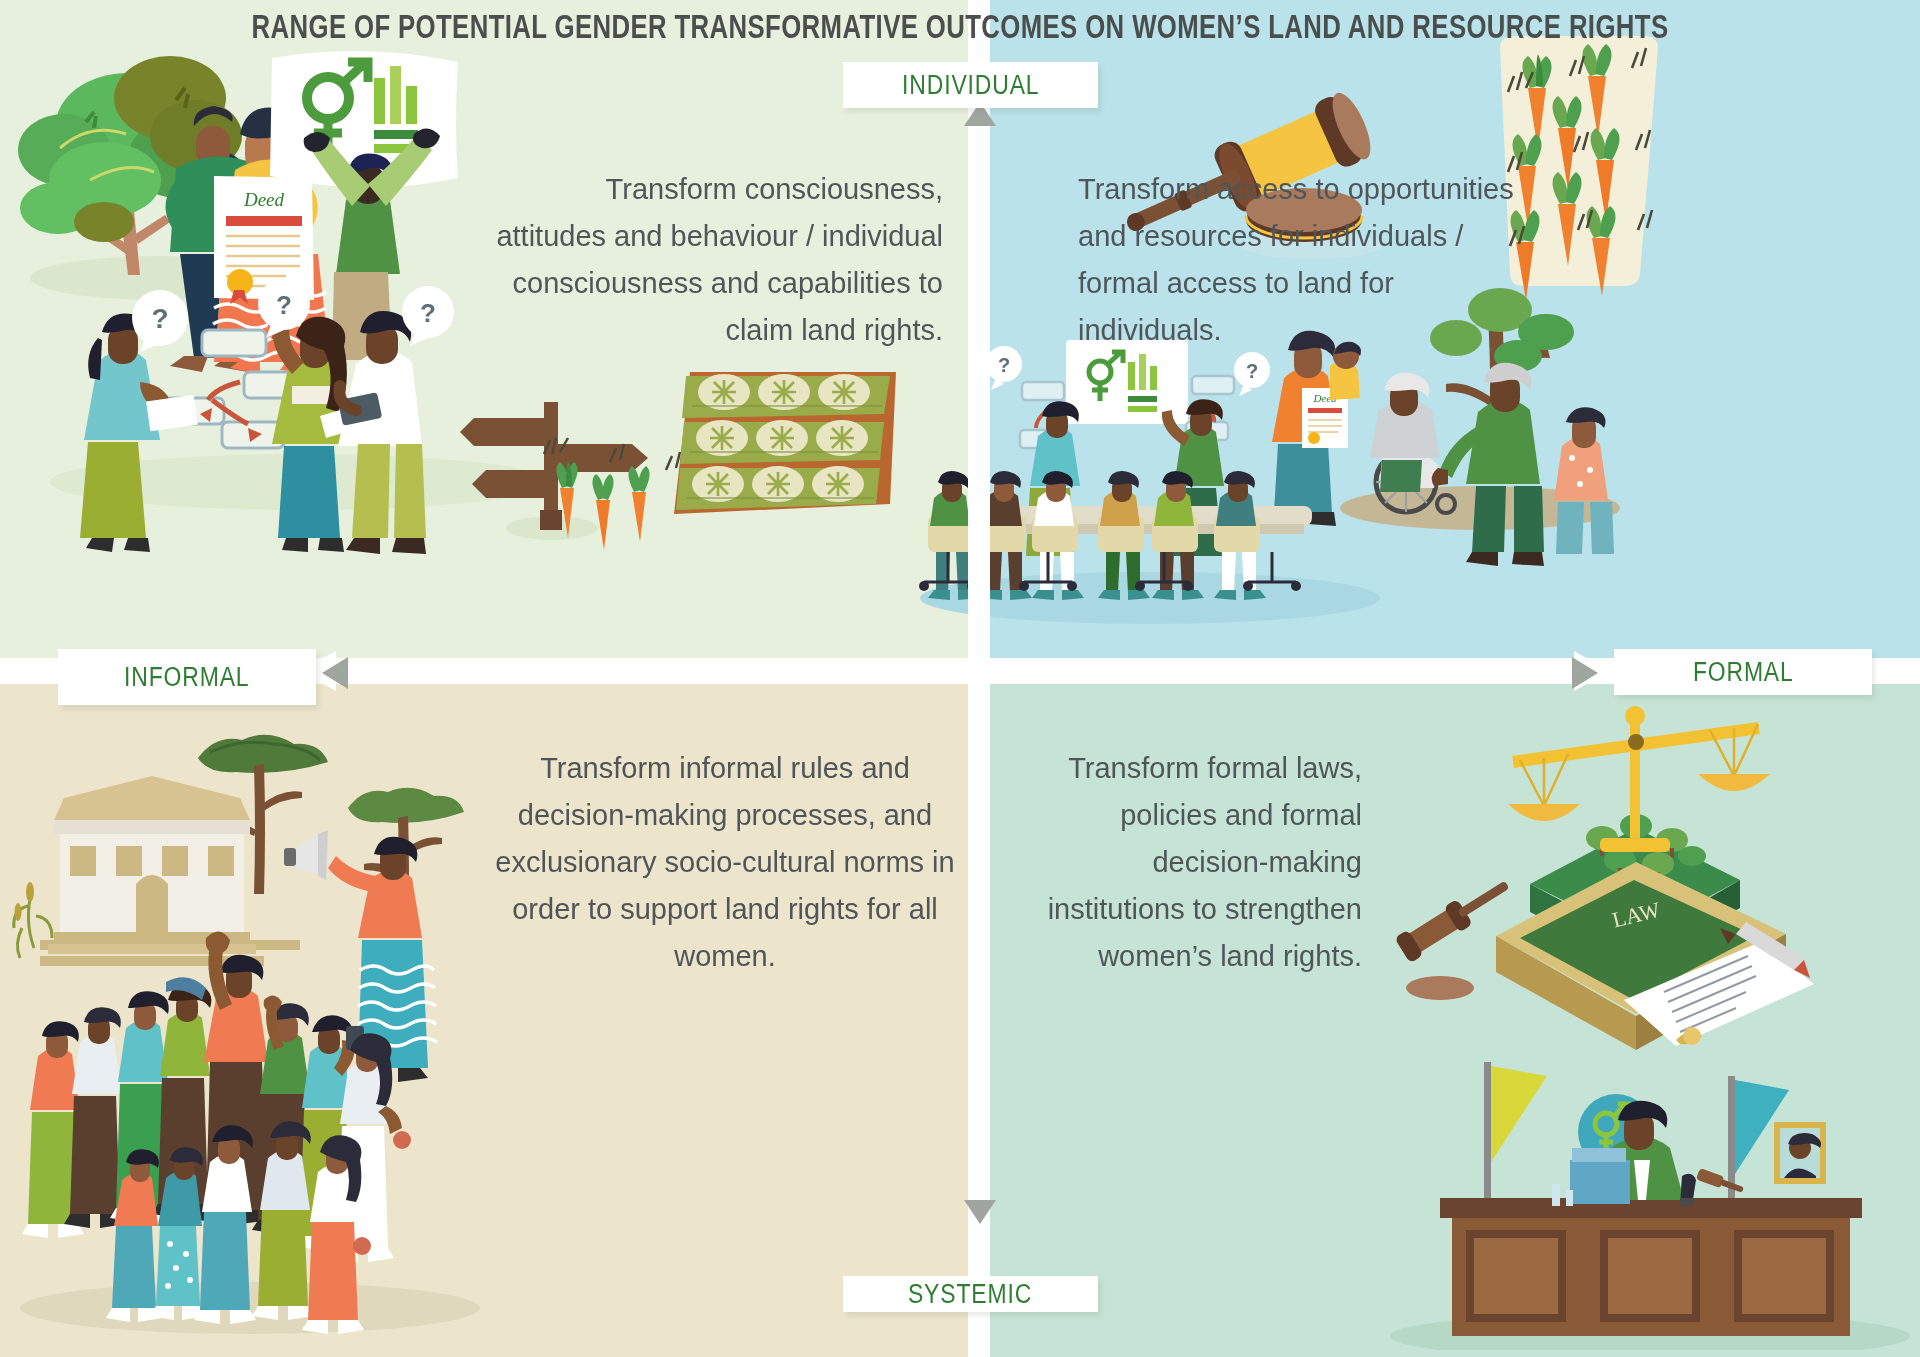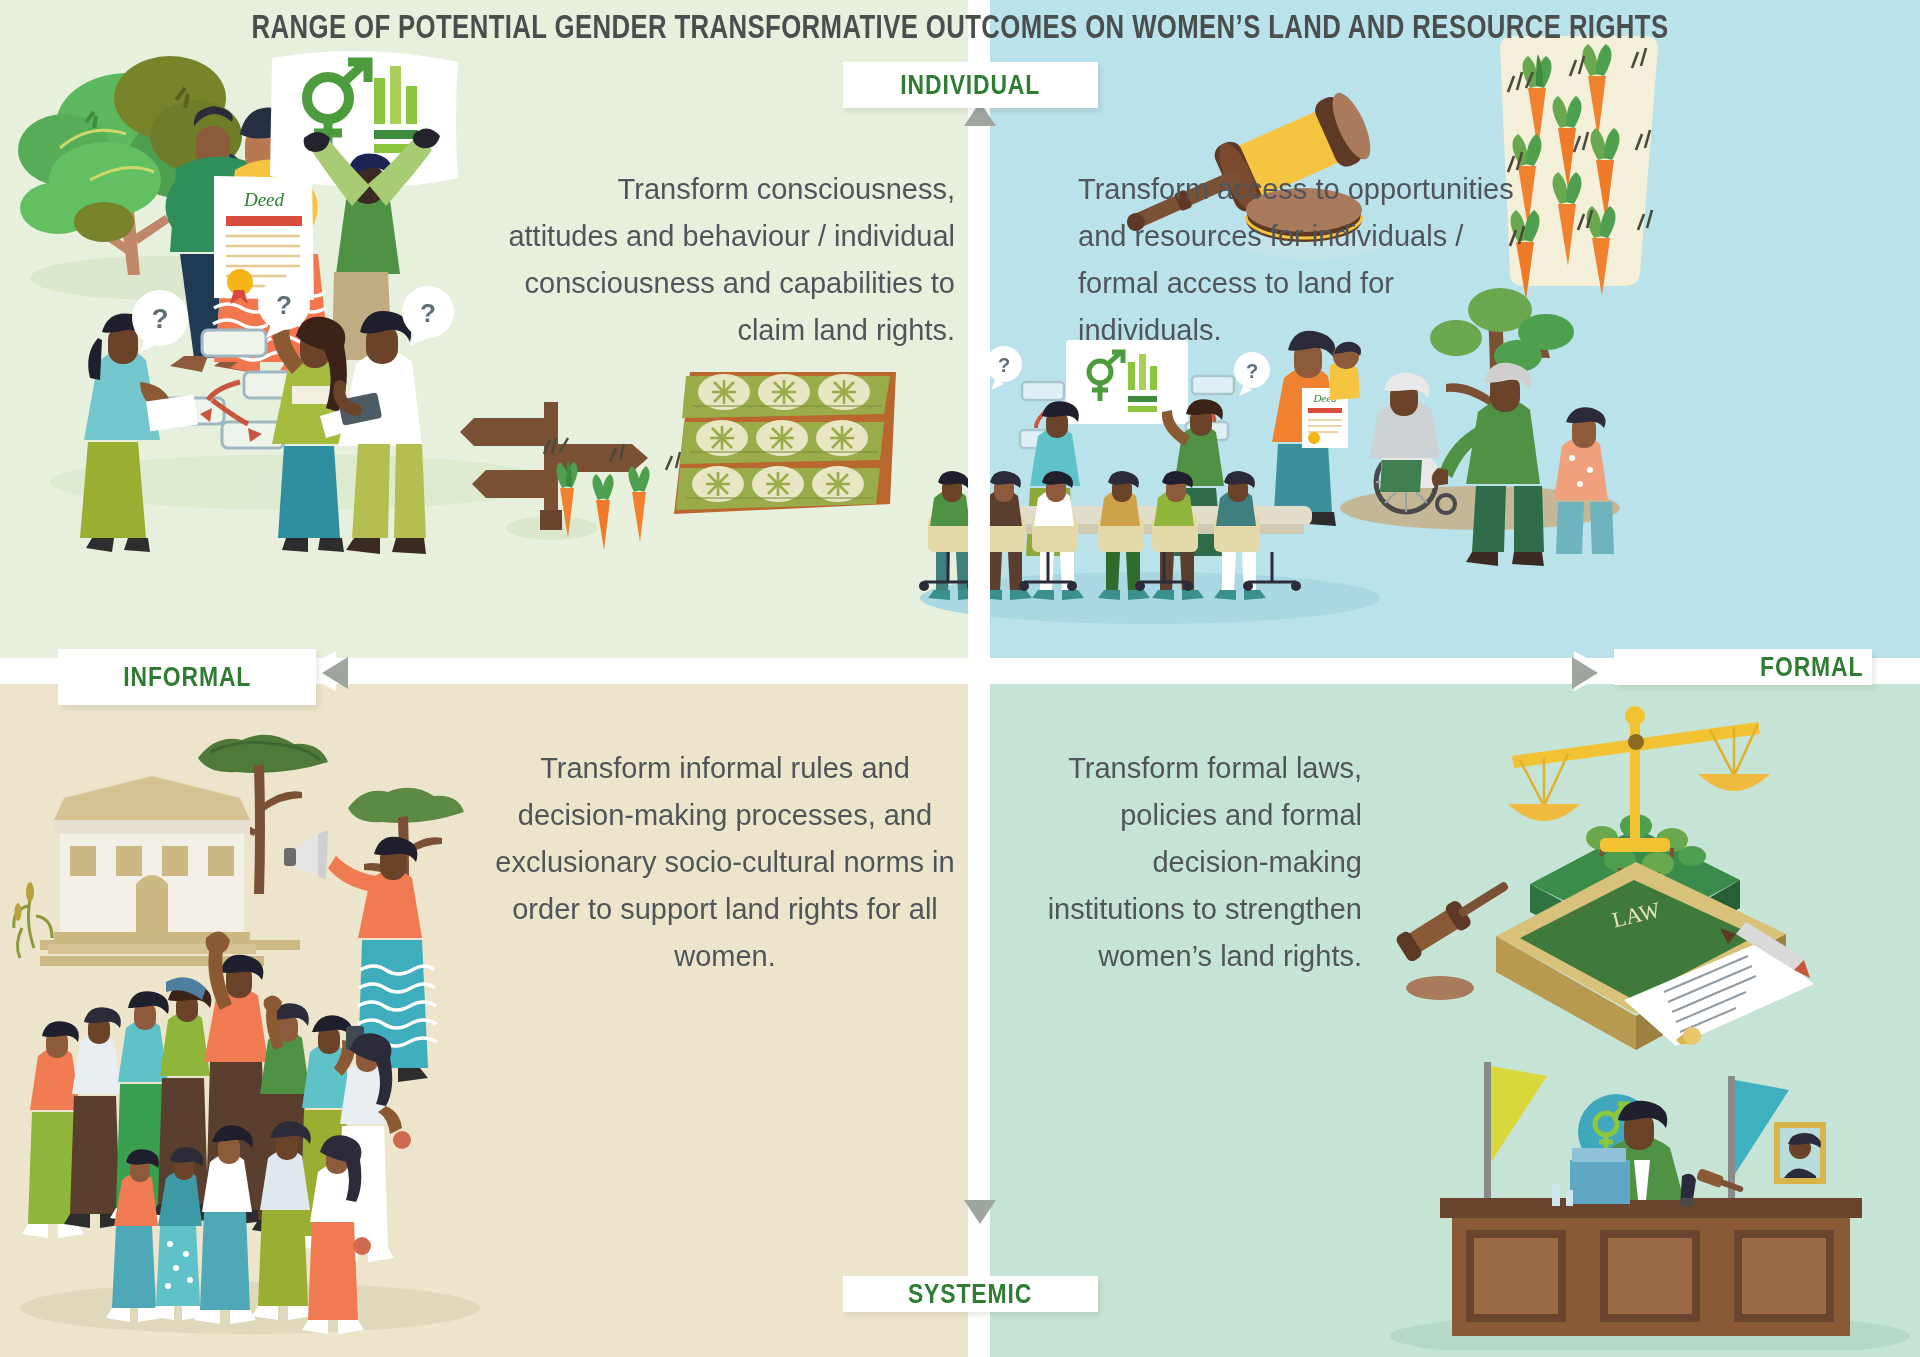--- a/index.html
+++ b/index.html
@@ -33,48 +33,48 @@
     z-index: 40;
     white-space: nowrap;
   }
 
   
   .banner {
     position: absolute;
     background: #ffffff;
     display: flex; align-items: center; justify-content: center;
     font-family: "Liberation Sans Narrow", "Liberation Sans", sans-serif;
-    font-weight: bold;
+    font-weight: normal;
     font-size: 27px;
     letter-spacing: 1px;
     color: #2e7d32;
     box-shadow: 3px 4px 5px rgba(90,100,80,0.13);
     z-index: 30;
   }
   .banner span { transform: scaleX(0.85); display:block; }
   #banner-individual { left: 843px; top: 62px;   width: 255px; height: 46px; }
   #banner-systemic   { left: 843px; top: 1232px; width: 255px; height: 36px; margin-top: 44px; }
   #banner-informal   { left: 58px;  top: 649px;  width: 258px; height: 56px; }
-  #banner-formal     { left: 1614px;top: 649px;  width: 258px; height: 36px; justify-content: flex-end; }
+  #banner-formal     { left: 1614px;top: 649px;  width: 258px; height: 46px; }
 
   
   #axis-v { position: absolute; left: 968px; top: 0; width: 22px; height: 1357px; z-index: 25; }
   #axis-h { position: absolute; left: 0; top: 648px; width: 1920px; height: 48px; z-index: 24; }
 
   
   .para {
     position: absolute;
     color: #50555a;
     font-size: 29px;
     line-height: 47px;
     font-family: "Liberation Sans", sans-serif;
     z-index: 20;
     white-space: pre-line;
   }
-  #para-tl { left: 500px;  top: 166px; width: 455px; text-align: right; }
+  #para-tl { left: 488px;  top: 166px; width: 455px; text-align: right; }
   #para-tr { left: 1078px; top: 166px; width: 440px; text-align: left; }
   #para-bl { left: 495px;  top: 745px; width: 460px; text-align: center; }
   #para-br { left: 1032px; top: 745px; width: 330px; text-align: right; }
 
   .art { position: absolute; z-index: 10; }
 </style>
 </head>
 <body>
 
 <div id="root">

